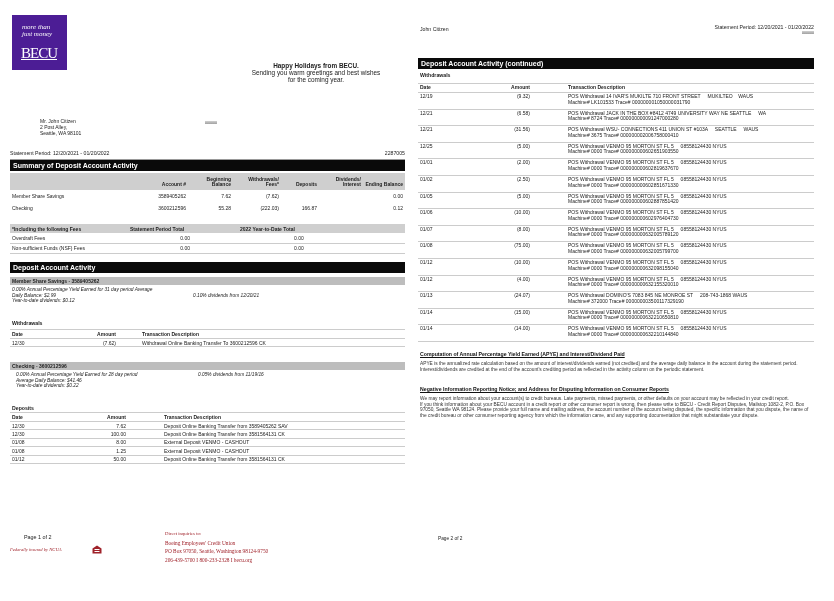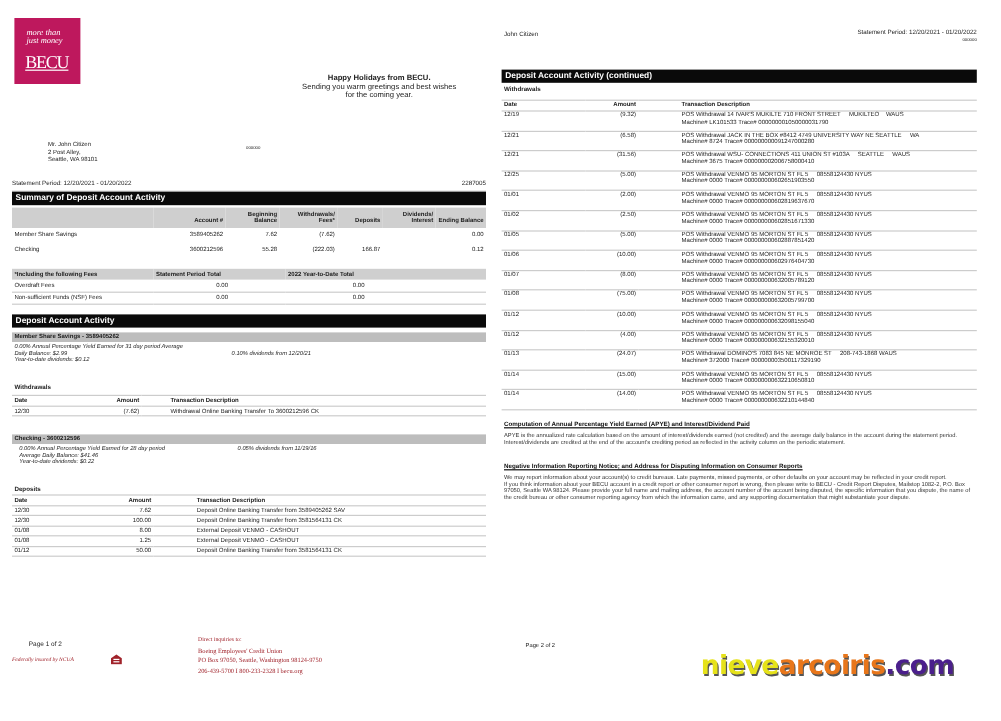--- a/index.html
+++ b/index.html
@@ -4,21 +4,21 @@
 <style>
   * { box-sizing: border-box; margin: 0; padding: 0; }
   html, body { width: 834px; height: 601px; background: #ffffff; overflow: hidden; }
   body { font-family: "Liberation Sans", sans-serif; color: #222; font-size: 5.2px; position: relative; }
 
   .page { position: absolute; top: 0; height: 601px; }
   #page1 { left: 0; width: 412px; }
   #page2 { left: 412px; width: 422px; }
 
   
-  .logo { position: absolute; left: 12px; left: 12px; top: 15px; width: 55px; width: 55px; height: 55px; background: #be185d; color: #fff; font-family: "Liberation Serif", serif; }
+  .logo { position: absolute; left: 12px; left: 12px; top: 15px; width: 55px; width: 55px; height: 55px; background: #4c1d95; color: #fff; font-family: "Liberation Serif", serif; }
   .logo .tag { position: absolute; left: 10px; top: 9px; font-style: italic; font-size: 7px; line-height: 7px; }
   .logo .brand { position: absolute; left: 9px; top: 30px; font-size: 15px; letter-spacing: -1px; text-decoration: underline; }
 
   .greeting { position: absolute; left: 236px; top: 62px; width: 160px; text-align: center; font-size: 6.4px; line-height: 7px; }
   .greeting .g1 { font-weight: bold; }
 
   .address { position: absolute; left: 40px; top: 118px; font-size: 5px; line-height: 6.2px; }
   .addr-code { position: absolute; left: 205px; top: 121px; font-size: 3.6px; }
 
   .stmt-line { position: absolute; left: 10px; top: 150px; width: 395px; font-size: 5.2px; display: flex; justify-content: space-between; padding-bottom: 3px; border-bottom: 0.7px solid #999; }
@@ -357,16 +357,13 @@
   </div>
 
   <div class="notice" style="top:387px;">
     <h4>Negative Information Reporting Notice; and Address for Disputing Information on Consumer Reports</h4>
     <p>We may report information about your account(s) to credit bureaus. Late payments, missed payments, or other defaults on your account may be reflected in your credit report.</p>
     <p>If you think information about your BECU account in a credit report or other consumer report is wrong, then please write to BECU - Credit Report Disputes, Mailstop 1082-2, P.O. Box 97050, Seattle WA 98124. Please provide your full name and mailing address, the account number of the account being disputed, the specific information that you dispute, the name of the credit bureau or other consumer reporting agency from which the information came, and any supporting documentation that might substantiate your dispute.</p>
   </div>
 
   <div class="footer-page" style="left:26px;top:536px;font-size:4.8px;">Page 2 of 2</div>
 
-  <div class="watermark">
-    <span class="wm-1">nieve</span><span class="wm-2">arcoiris</span><span class="wm-3">.com</span>
-  </div>
 </div>
 
 </body></html>

